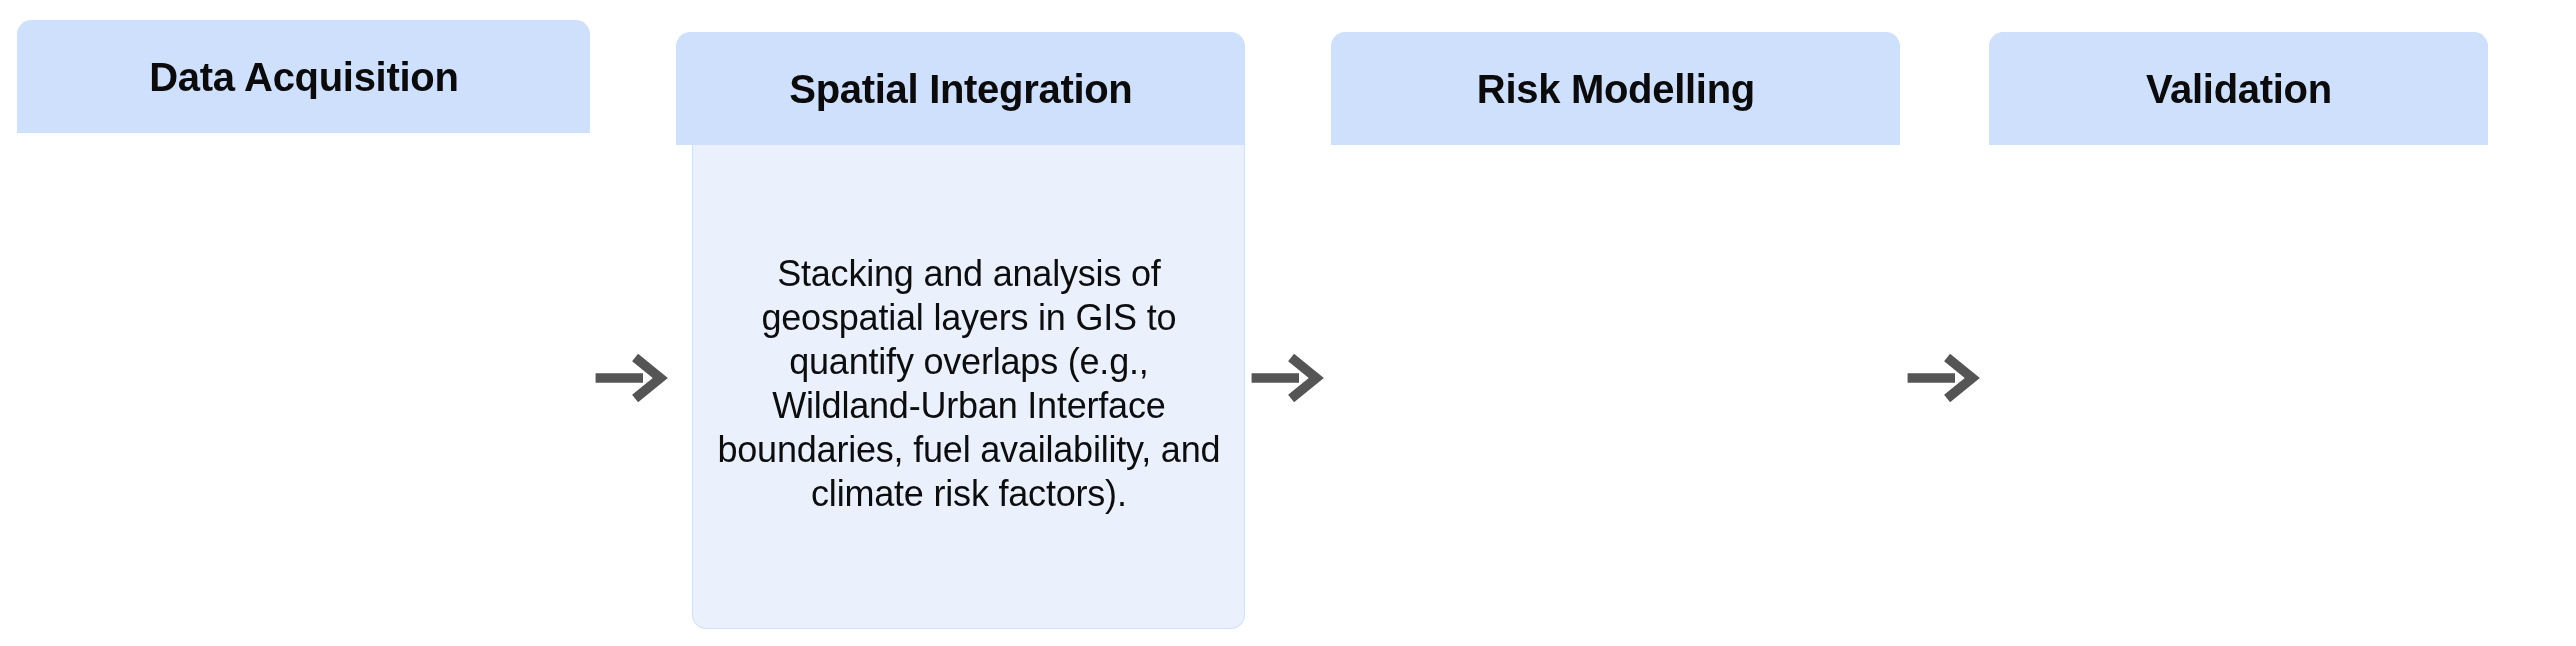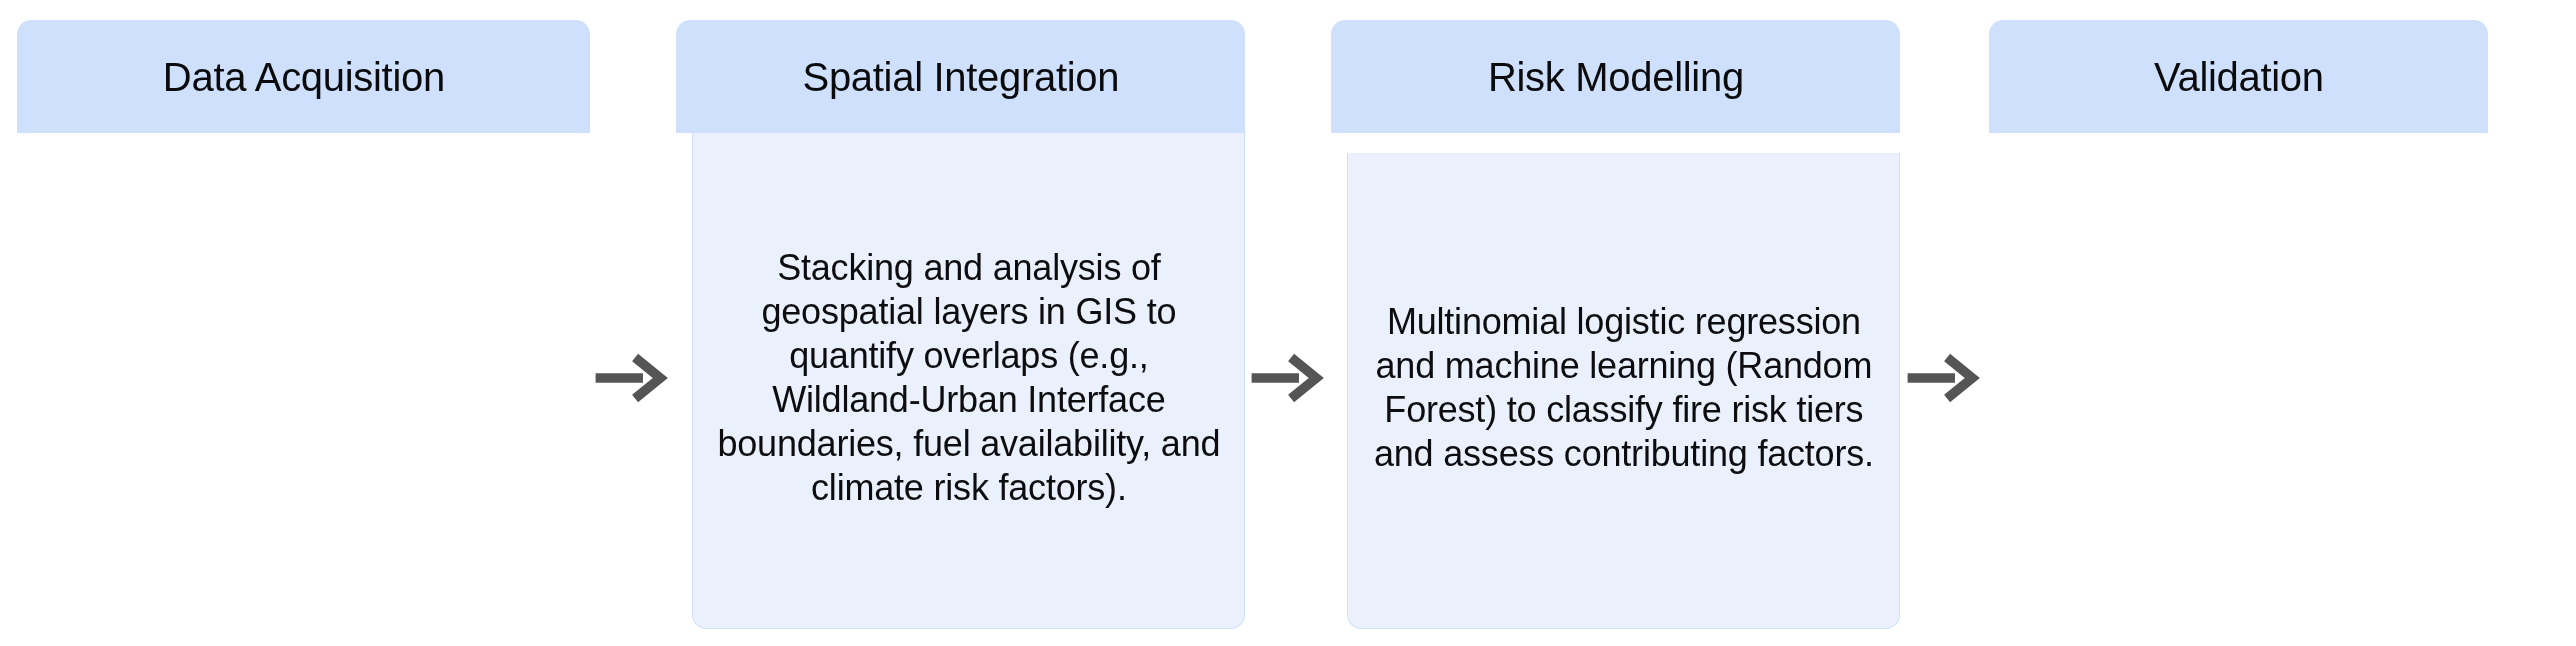--- a/index.html
+++ b/index.html
@@ -39,21 +39,21 @@
     border-radius: 14.3px 14.3px 0 0;
     height: 113px;
     box-sizing: border-box;
     display: flex;
     align-items: center;
     justify-content: center;
     padding: 0 12.7px;
   }
   .stage-title {
     font-size: 40px;
-    font-weight: normal;
+    font-weight: bold;
     color: #0b0b0d;
     letter-spacing: -0.3px;
     text-align: center;
     line-height: 1.05;
     white-space: nowrap;
   }
   .stage-body {
     flex: 1 1 auto;
     background: #eaf1fd;
     border-radius: 0 0 14.3px 14.3px;
@@ -73,20 +73,21 @@
 
   
   .stage.bordered .stage-body {
     border: 1.6px solid #cfe1f9;
     border-top: none;
     margin-left: 16px;
   }
   .stage.bordered .stage-header {
     border: 1.6px solid #cfe0fc;
     border-bottom: none;
+    margin-top: 12px;
   }
 
   
   .stage.s1 { width: 573px; }
   .stage.s2 { width: 569px; margin-left: 86px; }
   .stage.s3 { width: 569px; margin-left: 86px; gap: 20px; }
   .stage.s4 { width: 499px; margin-left: 89px; gap: 12px; }
 
   
   .connector {
@@ -121,23 +122,20 @@
     </div>
     <div class="stage-body">
       <div class="stage-desc">Stacking and analysis of geospatial layers in GIS to quantify overlaps (e.g., Wildland-Urban Interface boundaries, fuel availability, and climate risk factors).</div>
     </div>
   </div>
 
   <div class="stage s3 bordered">
     <div class="stage-header">
       <div class="stage-title">Risk Modelling</div>
     </div>
-    <div class="stage-body">
-      <div class="stage-desc">Multinomial logistic regression and machine learning (Random Forest) to classify fire risk tiers and assess contributing factors.</div>
-    </div>
   </div>
 
   <div class="stage s4 bordered">
     <div class="stage-header">
       <div class="stage-title">Validation</div>
     </div>
   </div>
 
   <div class="connector c1">
     <span>

